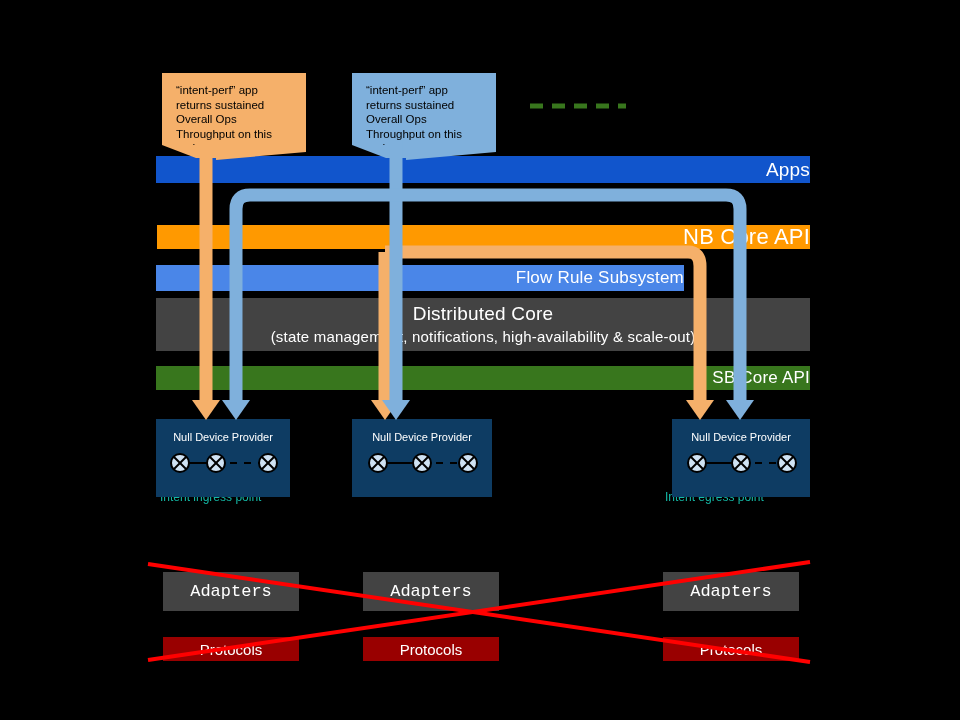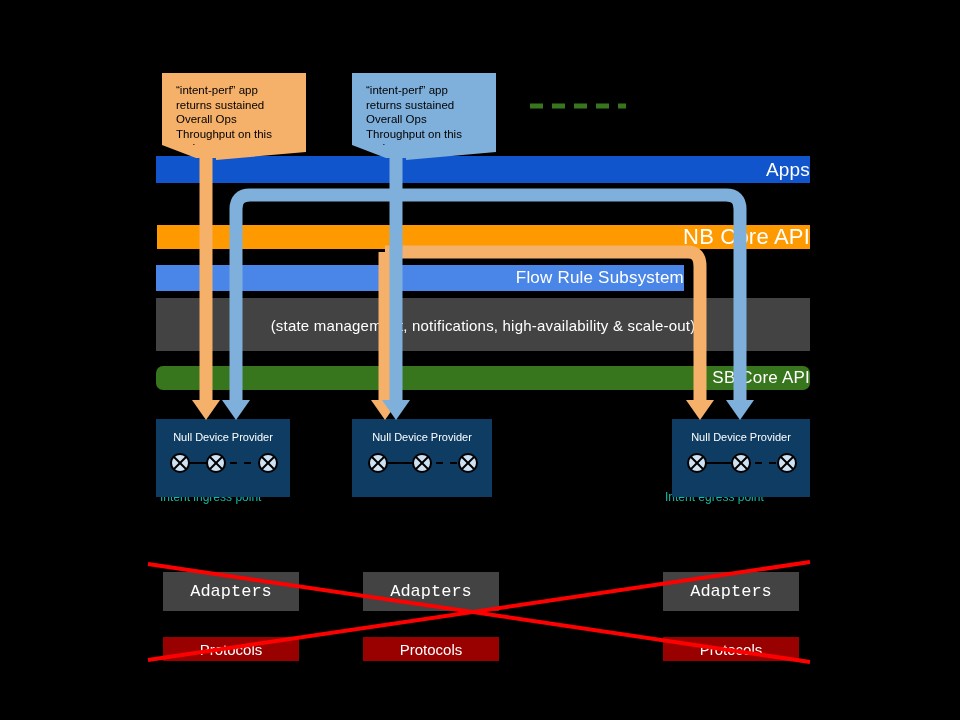--- a/index.html
+++ b/index.html
@@ -3,21 +3,21 @@
 <meta charset="utf-8">
 <style>
   html,body{margin:0;padding:0;background:#000;}
   body{width:960px;height:720px;overflow:hidden;font-family:"Liberation Sans",sans-serif;}
   #stage{position:relative;width:960px;height:720px;background:#000000;}
   .layer-bar{position:absolute;display:flex;align-items:center;justify-content:flex-end;color:#ffffff;font-size:19px;letter-spacing:.2px;}
   .layer-bar.apps{background:#1155cc;}
   .layer-bar.nb{background:#ff9900;}
   .layer-bar.flow{background:#4a86e8;}
   .layer-bar.core{background:#434343;flex-direction:column;justify-content:center;}
-  .layer-bar.sb{background:#38761d;border-radius:7px;}
+  .layer-bar.sb{background:#38761d;}
   .core-title{font-size:19px;line-height:22px;}
   .core-sub{font-size:15px;line-height:20px;margin-top:2px;}
   .callout{position:absolute;color:#000;font-size:11.5px;line-height:14.5px;padding:10px 12px 0 14px;box-sizing:border-box;}
   .callout.orange{background:#f5b06a;}
   .callout.blue{background:#7fb0dc;}
   .dev-box{position:absolute;background:#0e3c63;}
   .dev-title{position:absolute;width:100%;text-align:center;color:#ffffff;font-size:11px;top:12px;}
   .dev-caption{position:absolute;color:#14b8a6;font-size:12px;white-space:nowrap;}
   .gray-box{position:absolute;background:#434343;display:flex;align-items:center;justify-content:center;color:#fff;font-size:17px;font-family:Liberation Mono, monospace;}
   .red-box{position:absolute;background:#990000;display:flex;align-items:center;justify-content:center;color:#fff;font-size:15px;}
@@ -41,20 +41,21 @@
 
   <div class="layer-bar nb" style="left:157px;top:225px;width:653px;height:24px;">
     <span style="font-size:22px;">NB Core API</span>
   </div>
 
   <div class="layer-bar flow" style="left:156px;top:265px;width:528px;height:26px;">
     <span style="font-size:17px;">Flow Rule Subsystem</span>
   </div>
 
   <div class="layer-bar core" style="left:156px;top:298px;width:654px;height:53px;">
+    <span class="core-title">Distributed Core</span>
     <span class="core-sub">(state management, notifications, high-availability &amp; scale-out)</span>
   </div>
 
   <div class="layer-bar sb" style="left:156px;top:366px;width:654px;height:24px;">
     <span style="font-size:17px;">SB Core API</span>
   </div>
 
   <div class="dev-caption" style="left:160px;top:490px;">Intent ingress point</div>
   <div class="dev-caption" style="left:665px;top:490px;text-align:center;">Intent egress point</div>
 

